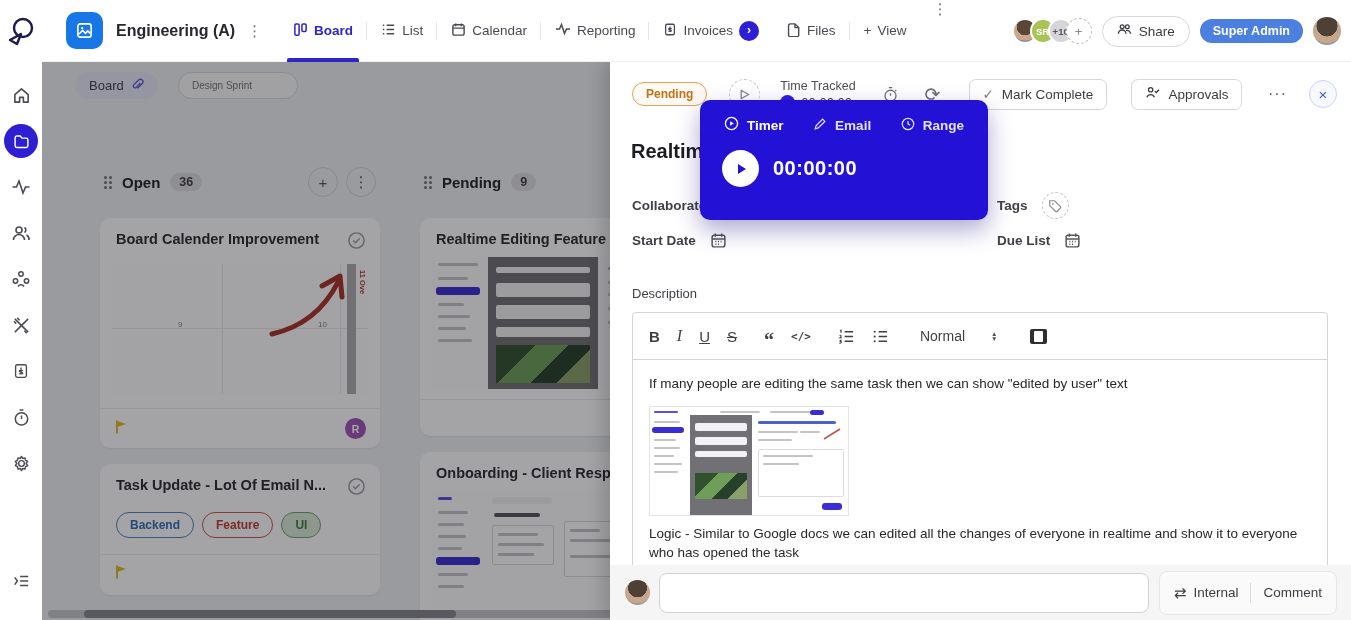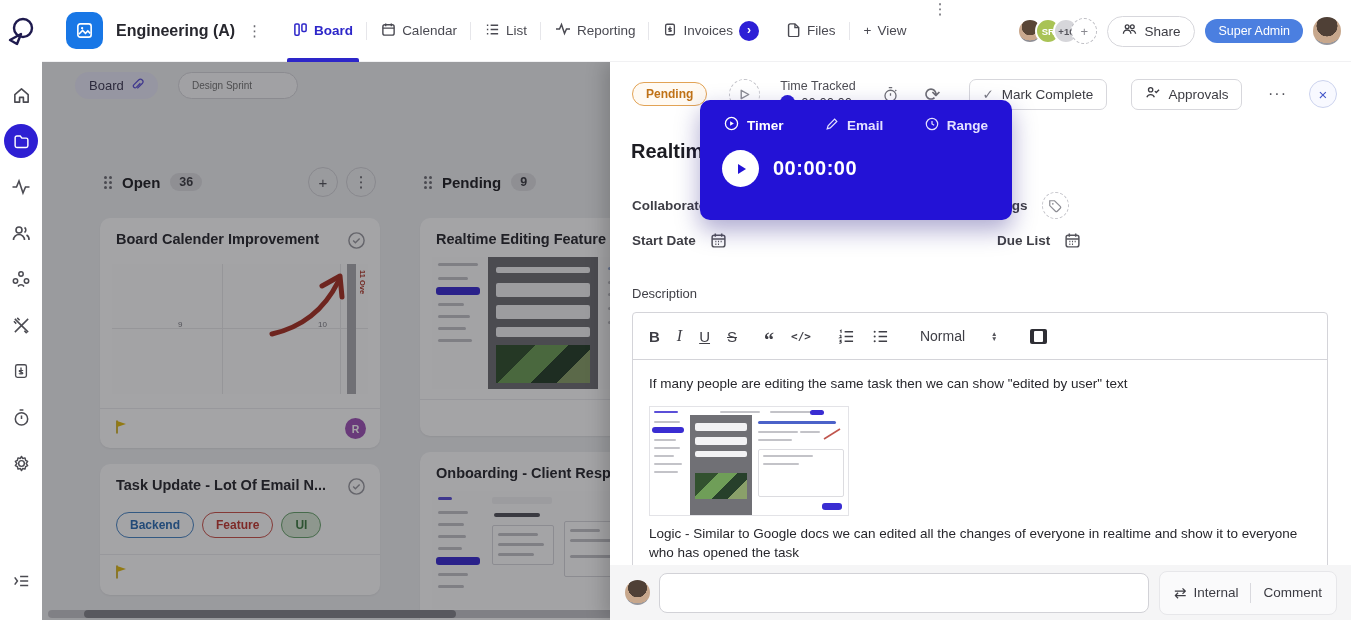--- a/index.html
+++ b/index.html
@@ -26,21 +26,21 @@
   .inv-chev{width:20px;height:20px;border-radius:50%;background:#2d1fd6;color:#fff;display:flex;align-items:center;justify-content:center;font-size:12px;font-weight:700;padding-bottom:1px}
   .top-right{position:absolute;right:10px;top:0;height:62px;display:flex;align-items:center;gap:10px}
   .avstack{display:flex;align-items:center}
   .av{width:26px;height:26px;border-radius:50%;border:2px solid #fff;display:flex;align-items:center;justify-content:center;font-size:9.5px;font-weight:700;color:#fff;margin-left:-8px}
   .av:first-child{margin-left:0}
   .av.photo{background:radial-gradient(circle at 50% 32%,#5a4636 0 44%,#caa88d 45% 72%,#8f8f95 73%)}
   .av.green{background:#a9c355}
   .av.gray{background:#d6d6da;color:#55555c}
   .av.dashed{border:1.5px dashed #bcbcc2;background:#fff;color:#8a8a91;font-size:13px;font-weight:400}
   .share-btn{display:flex;align-items:center;gap:7px;border:1px solid #d7d7dc;border-radius:999px;height:31px;padding:0 14px;font-size:13.5px;color:#3c3c43;background:#fff;cursor:pointer}
-  .role-btn{background:#4b7fe0;color:#fff;font-size:12.5px;font-weight:400;border-radius:999px;height:24px;padding:0 13px;display:flex;align-items:center;border:none;cursor:pointer}
+  .role-btn{background:#4b7fe0;color:#fff;font-size:12.5px;font-weight:700;border-radius:999px;height:24px;padding:0 13px;display:flex;align-items:center;border:none;cursor:pointer}
   .me-av{width:28px;height:28px;border-radius:50%;background:radial-gradient(circle at 50% 32%,#4f4036 0 44%,#c7a78c 45% 72%,#97979d 73%)}
 
   
   .board{position:absolute;left:42px;top:62px;right:0;bottom:0;background:#eff0f2;overflow:hidden}
   .board::after{content:"";position:absolute;inset:0;background:rgba(16,16,22,.38);z-index:5}
   .chip{position:absolute;left:33px;top:10px;height:27px;background:#e9e8f8;border-radius:999px;display:flex;align-items:center;gap:7px;padding:0 14px;font-size:13px;color:#3d3a55;z-index:1}
   .chip .clip{color:#5b4fd8}
   .filter-input{position:absolute;left:136px;top:10px;width:120px;height:27px;border:1px solid #d7d7dc;border-radius:999px;background:#fbfbfc;font-size:10px;color:#8a8a91;padding:0 13px;z-index:1}
   .columns{position:absolute;left:58px;top:100px;display:flex;gap:40px;z-index:1}
   .col{width:280px}
@@ -122,21 +122,21 @@
   .p2{max-width:660px}
   .comment-bar{position:absolute;left:0;right:0;bottom:0;height:55px;background:#f5f5f6;z-index:22;display:flex;align-items:center;padding:0 12px}
   .c-av{width:25px;height:25px;border-radius:50%;background:radial-gradient(circle at 50% 32%,#4f4036 0 44%,#c7a78c 45% 72%,#97979d 73%);flex:none;margin-left:3px}
   .c-input{flex:1;height:40px;margin:0 10px 0 9px;border:1px solid #d2d2d7;border-radius:8px;background:#fff;font-size:13px;padding:0 12px;color:#333}
   .c-right{display:flex;align-items:center;gap:12px;background:#fafafb;border:1px solid #e7e7ea;border-radius:8px;height:44px;padding:0 14px;margin-right:2px}
   .c-internal{display:flex;align-items:center;gap:7px;font-size:13.5px;color:#3c3c43;cursor:pointer}
   .c-div{width:1px;height:20px;background:#d9d9de}
   .c-comment{font-size:13.5px;color:#3c3c43;cursor:pointer}
 
   
-  .tpop{position:absolute;left:700px;top:100px;width:312px;height:120px;background:#2312d6;border-radius:10px;z-index:40;box-shadow:0 10px 24px rgba(20,10,120,.35);color:#fff}
+  .tpop{position:absolute;left:700px;top:100px;width:288px;height:120px;background:#2312d6;border-radius:10px;z-index:40;box-shadow:0 10px 24px rgba(20,10,120,.35);color:#fff}
   .tpop-tabs{display:flex;align-items:center;justify-content:space-between;padding:16px 24px 0 24px}
   .tpop-tab{display:flex;align-items:center;gap:8px;font-size:13.5px;font-weight:600;color:#e4e1ff;cursor:pointer}
   .tpop-tab.on{font-weight:800;color:#fff}
   .tpop-main{display:flex;align-items:center;gap:14px;padding:16px 0 0 22px}
   .tpop-play{width:37px;height:37px;border-radius:50%;background:#fff;color:#2312d6;display:flex;align-items:center;justify-content:center;cursor:pointer}
   .tpop-time{font-size:20px;font-weight:600;letter-spacing:.5px}
 </style>
 </head>
 <body>
 
@@ -229,33 +229,33 @@
     <nav class="tabs">
       <div class="tab active">
         <span><svg width="15" height="15" viewBox="0 0 16 16" fill="none" stroke="currentColor" stroke-width="1.6">
               <rect x="2" y="2" width="4.5" height="12" rx="1.3"></rect>
               <rect x="9.5" y="2" width="4.5" height="8" rx="1.3"></rect>
             </svg></span>
         <span>Board</span>
           <i class="sep"></i>
       </div>
       <div class="tab">
+        <span><svg width="15" height="15" viewBox="0 0 16 16" fill="none" stroke="currentColor" stroke-width="1.6">
+              <path d="M6 3.5 h8 M6 8 h8 M6 12.5 h8"></path>
+              <path d="M2 3.5 h1.5 M2 8 h1.5 M2 12.5 h1.5"></path>
+            </svg></span>
+        <span>List</span>
+          <i class="sep"></i>
+      </div>
+      <div class="tab">
         <span><svg width="15" height="15" viewBox="0 0 16 16" fill="none" stroke="currentColor" stroke-width="1.5">
               <rect x="2" y="3" width="12" height="11" rx="2"></rect>
               <path d="M5 1.5 v3 M11 1.5 v3 M2 6.5 h12"></path>
             </svg></span>
         <span>Calendar</span>
-          <i class="sep"></i>
-      </div>
-      <div class="tab">
-        <span><svg width="15" height="15" viewBox="0 0 16 16" fill="none" stroke="currentColor" stroke-width="1.6">
-              <path d="M6 3.5 h8 M6 8 h8 M6 12.5 h8"></path>
-              <path d="M2 3.5 h1.5 M2 8 h1.5 M2 12.5 h1.5"></path>
-            </svg></span>
-        <span>List</span>
           <i class="sep"></i>
       </div>
       <div class="tab">
         <span><svg width="16" height="16" viewBox="0 0 16 16" fill="none" stroke="currentColor" stroke-width="1.5">
               <path d="M1 8 h3.5 l2 -4.5 3 9 2 -4.5 H15"></path>
             </svg></span>
         <span>Reporting</span>
           <i class="sep"></i>
       </div>
       <div class="tab">

